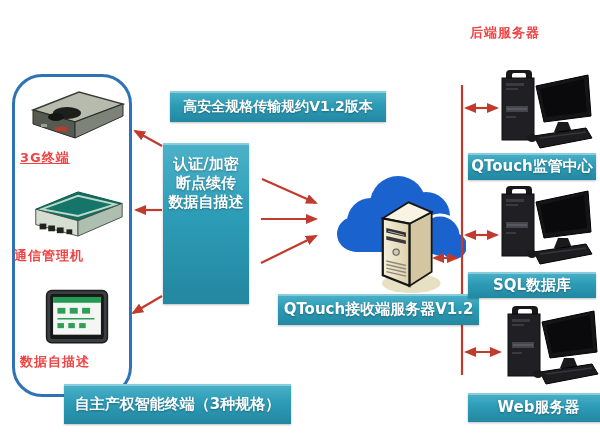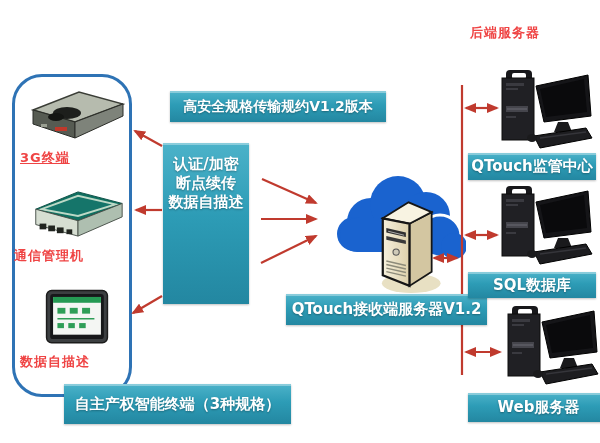--- a/index.html
+++ b/index.html
@@ -10,21 +10,21 @@
   .frame{left:12px;top:74px;width:114px;height:317px;border:3px solid #2e73b5;border-radius:30px;background:#fff;z-index:1;}
 
   
   .teal{background:linear-gradient(180deg,#4cb2c9 0%,#2d9cb6 45%,#2387a1 100%);
         box-shadow:inset 0 2px 0 rgba(255,255,255,.35), 0 1px 2px rgba(0,0,0,.25);
         color:#fff;font-weight:bold;display:flex;align-items:center;justify-content:center;
         text-shadow:0 1px 2px rgba(0,0,0,.3);white-space:nowrap;z-index:4;}
   .banner{left:170px;top:91px;width:216px;height:31px;font-size:14px;}
   .features{left:163px;top:143px;width:86px;height:161px;flex-direction:column;justify-content:flex-start;padding:12px 0;box-sizing:border-box;font-size:15px;}
   .caption{left:64px;top:384px;width:227px;height:40px;font-size:15px;}
-  .receiver{left:278px;top:294px;width:201px;height:31px;font-size:15px;margin-left:8px;}
+  .receiver{left:278px;top:294px;width:201px;height:31px;font-size:15px;}
   .srv-label{width:128px;height:27px;font-size:15px;}
   .srv1{left:468px;top:153px;}
   .srv2{left:468px;top:272px;height:26px;}
   .srv3{left:468px;top:393px;width:141px;height:29px;}
 
   
   .red-label{color:#ef4444;font-weight:bold;font-size:13px;text-align:left;letter-spacing:1px;z-index:4;white-space:nowrap;}
 
   .icon{z-index:2;}
   svg{display:block;}

